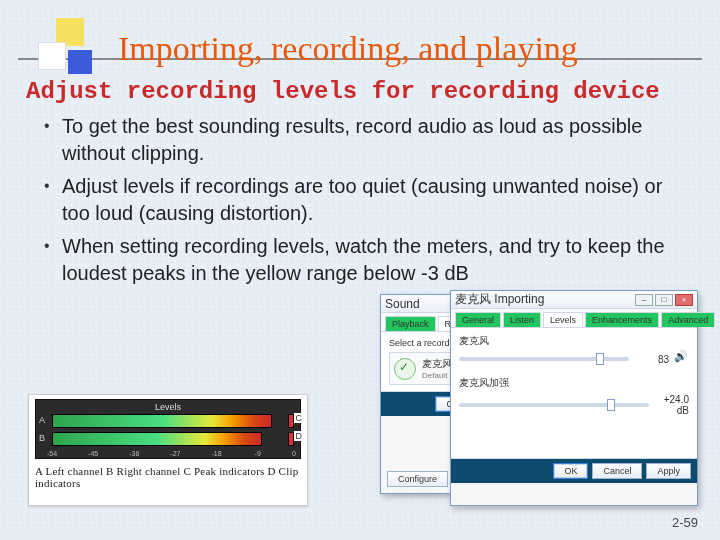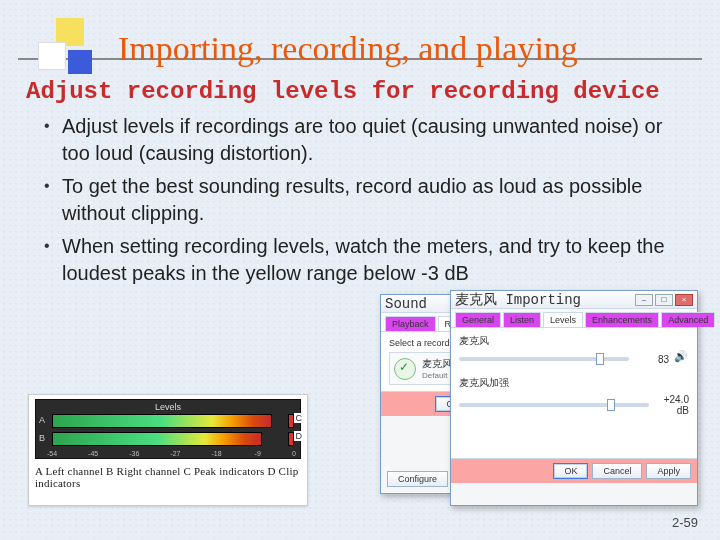--- a/index.html
+++ b/index.html
@@ -103,33 +103,33 @@
   
   .win-area {
     position: absolute; right: 20px; bottom: 30px;
     width: 320px; height: 220px;
   }
   .win { position:absolute; background:#f4f6f8; border:1px solid #7a9ecc;
     box-shadow: 2px 3px 6px rgba(0,0,0,0.25); font-size:10px; color:#333; }
   .win .titlebar { height:18px; background:linear-gradient(#fdfdfe,#e9eef7);
     border-bottom:1px solid #cfd8e6; display:flex; align-items:center;
     justify-content:space-between; padding:0 4px; }
-  .win .titlebar .t { font-size:14px; color:#333;font-family:Liberation Mono, monospace; }
+  .win .titlebar .t { font-size:12px; color:#333; }
   .win .titlebar .btns { display:flex; gap:2px; }
   .wbtn { width:18px; height:12px; border:1px solid #9aa; background:#eef2f7; font-size:8px; line-height:10px; text-align:center; }
   .wbtn.close { background:#e06c6c; color:#fff; border-color:#b04040; }
   .tabs { display:flex; gap:0; padding:3px 4px 0 4px; border-bottom:1px solid #cfd8e6; background:#f8fafc;}
   .tab { font-size:9px; padding:2px 6px; border:1px solid #cfd8e6; border-bottom:none;
-    background:#d946ef; margin-right:2px; }
+    background:#22c55e; margin-right:2px; }
   .tab.active { background:#fff; font-weight:normal; }
   .win .body { padding:6px 8px; background:#fff; }
   .device-row { display:flex; align-items:center; gap:6px; padding:4px; border:1px solid #d0dae8; background:#f8fafc; }
   .dev-icon { width:22px; height:22px; background:#e9f5e9; border:1px solid #7bbf7b; border-radius:50%; position:relative; }
   .dev-icon::after { content:"✓"; color:#2b8a3e; font-size:12px; position:absolute; left:4px; top:1px; }
-  .win .footer { display:flex; justify-content:flex-end; gap:4px; padding:4px 6px; border-top:1px solid #cfd8e6; background:#fca5a5;}
+  .win .footer { display:flex; justify-content:flex-end; gap:4px; padding:4px 6px; border-top:1px solid #cfd8e6; background:#0c4a6e;}
   .btn { font-size:9px; padding:2px 10px; border:1px solid #9fb2cc; background:linear-gradient(#fefefe,#e8eef6); }
   .btn.primary { border-color:#3b7dd8; box-shadow:0 0 0 1px rgba(59,125,216,0.3) inset; }
   .group { margin-bottom:10px; }
   .group .glabel { font-size:10px; margin-bottom:4px; color:#333; }
   .srow { display:flex; align-items:center; gap:6px; }
   .slider { flex:1; height:4px; background:#cfd8e6; position:relative; border-radius:2px; }
   .slider .thumb { position:absolute; top:-4px; width:8px; height:12px; background:#fff; border:1px solid #7a9ecc; }
   .valbox { width:34px; font-size:10px; text-align:right; }
   .spk { width:14px; height:14px; position:relative; }
   .spk::before { content:"🔊"; font-size:11px; position:absolute; left:-1px; top:-2px; }
@@ -146,22 +146,22 @@
     <div class="sq sq-ylw"></div>
     <div class="sq sq-wht"></div>
     <div class="sq sq-blu"></div>
   </div>
   <div class="title">Importing, recording, and playing</div>
 </div>
 
 <div class="content">
   <div class="subhead">Adjust recording levels for recording device</div>
   <ul class="bullets">
+    <li>To get the best sounding results, record audio as loud as possible without clipping.</li>
     <li>Adjust levels if recordings are too quiet (causing unwanted noise) or too loud (causing distortion).</li>
-    <li>To get the best sounding results, record audio as loud as possible without clipping.</li>
     <li>When setting recording levels, watch the meters, and try to keep the loudest peaks in the yellow range below -3 dB</li>
   </ul>
 </div>
 
 <div class="levels-fig">
   <div class="levels-panel">
     <div class="lv-title">Levels</div>
     <span class="lv-side la">A</span>
     <span class="lv-side lb">B</span>
     <div class="lv-bar a"></div>

